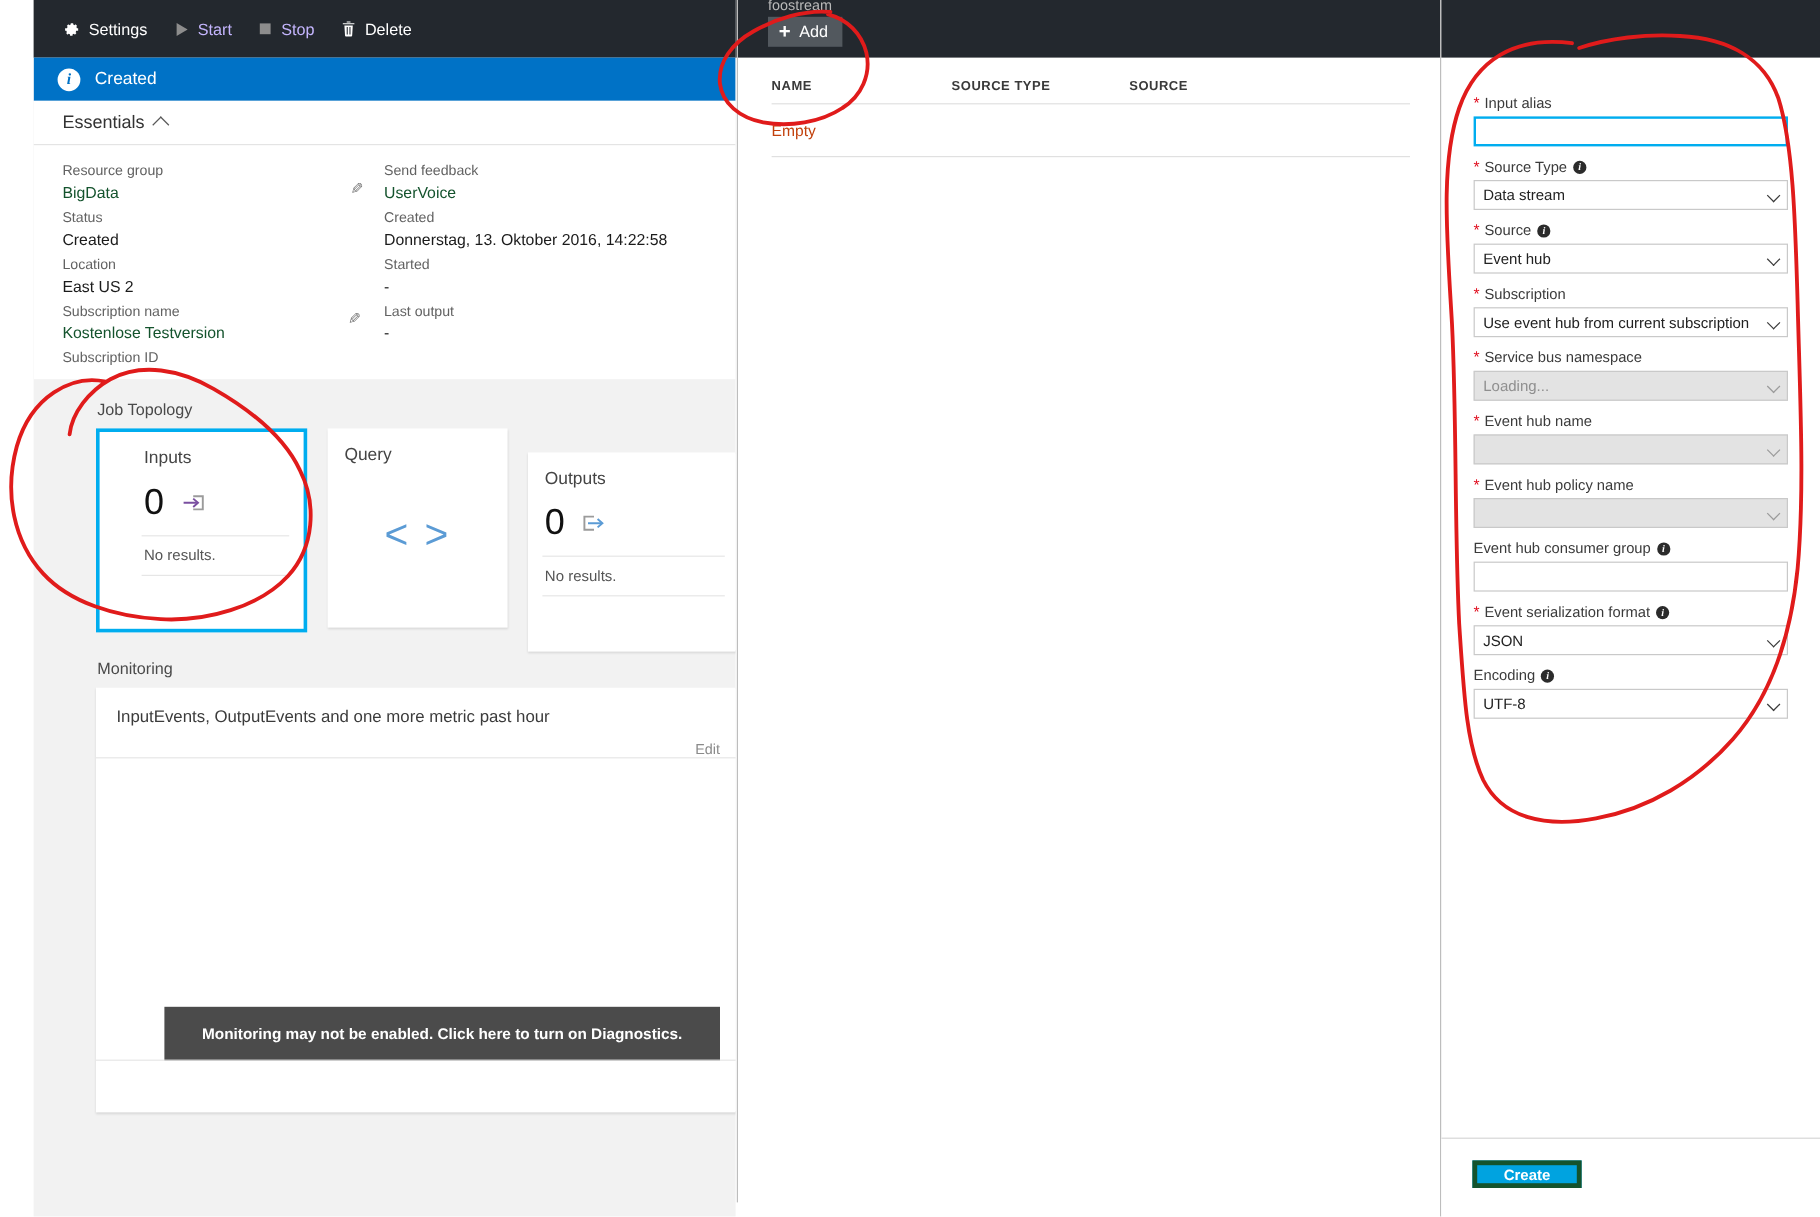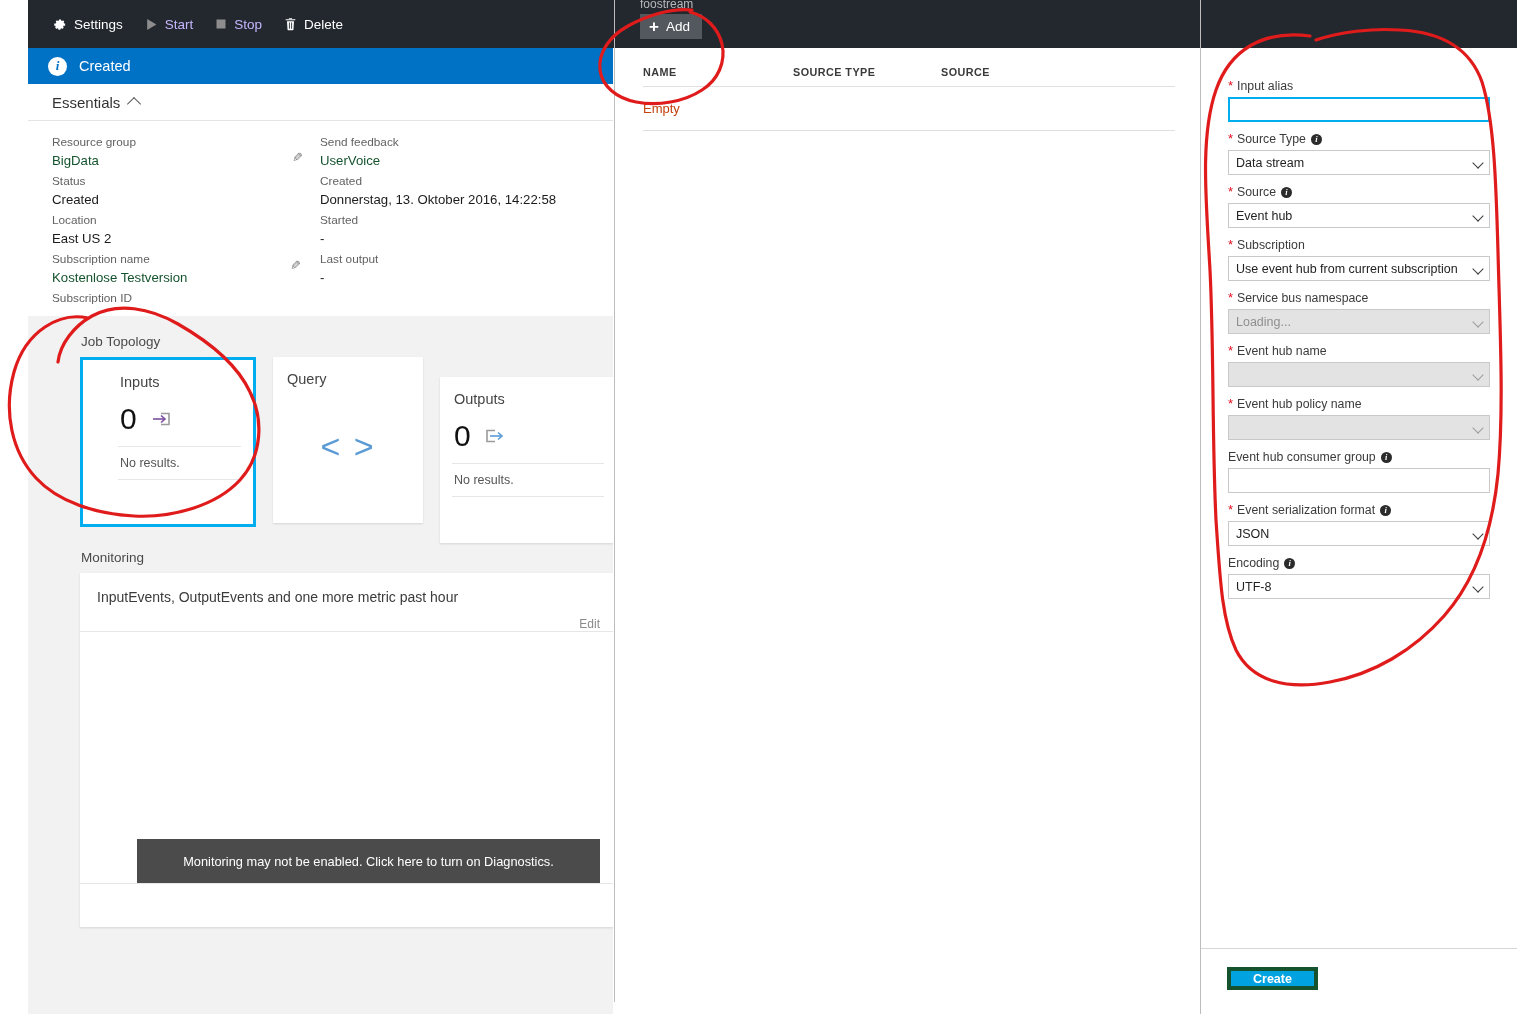--- a/index.html
+++ b/index.html
@@ -138,21 +138,21 @@
   .mon-edit {
     text-align: right; padding-right: 16px; font-size: 12px; color: #8a8a8a;
     margin-top: 12px; cursor: pointer;
   }
   .mon-sep { height: 1px; background: #e6e6e6; }
   .mon-body { position: relative; height: 297px; }
   .mon-banner {
     position: absolute; left: 16px; right: 16px; bottom: 45px; height: 45px;
     background: #4b4b4b; color: #ffffff;
     display: flex; align-items: center; justify-content: center;
-    font-size: 12.8px; font-weight: normal;
+    font-size: 12.8px; font-weight: bold;
     cursor: pointer;
     margin-left: 41px;
   }
   .mon-footsep { position: absolute; left:0; right:0; bottom: 45px; height: 1px; background: #e6e6e6; }
 
   
   .blade-mid {
     position: absolute;
     left: 614px; top: 0; width: 586px; height: 1002px;
     background: #ffffff;

